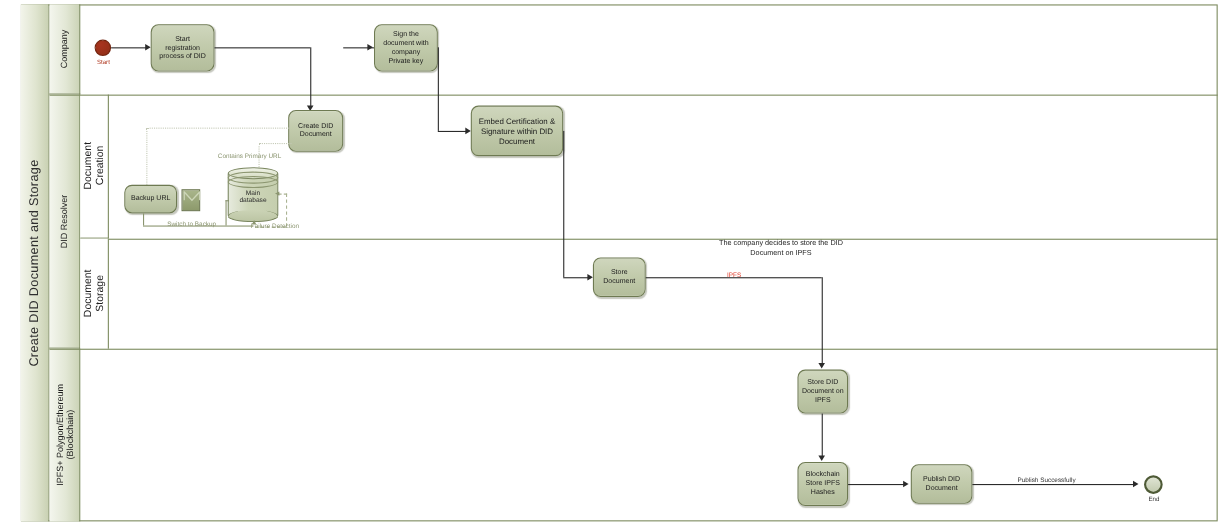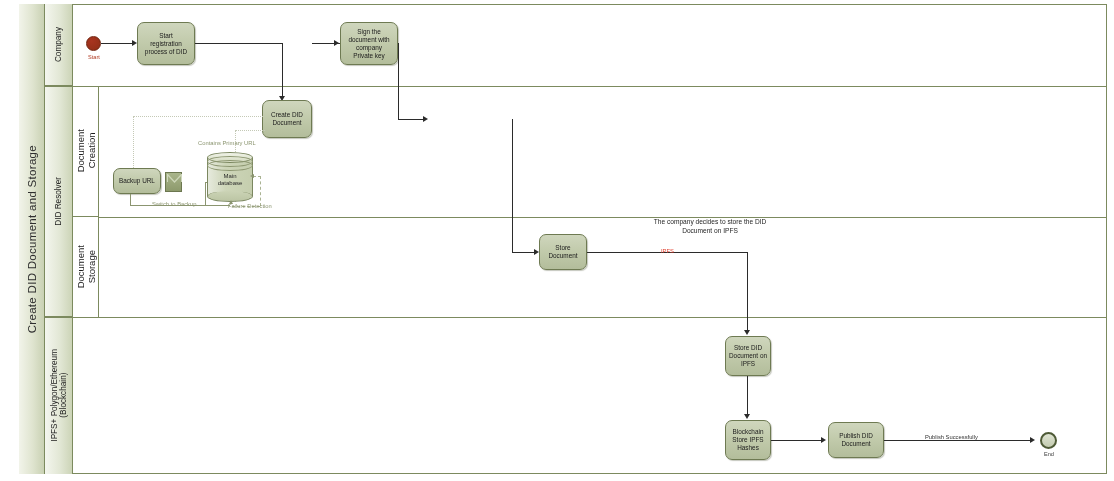--- a/index.html
+++ b/index.html
@@ -313,20 +313,23 @@
   <div class="edge h" style="left:312px; top:43px; width:28px;"></div>
   <div class="arrow right" style="left:334px; top:40px;"></div>
 
   <div class="edge v" style="left:398px; top:43px; height:76px;"></div>
   <div class="edge h" style="left:398px; top:119px; width:28px;"></div>
   <div class="arrow right" style="left:423px; top:116px;"></div>
 
   <div class="task" style="left:262px; top:100px; width:50px; height:38px;">Create DID
 Document</div>
 
+  <div class="task lg" style="left:428px; top:96px; width:84px; height:46px;">Embed Certification &amp;
+Signature within DID
+Document</div>
 
   <div class="dot h" style="left:133px; top:116px; width:130px;"></div>
   <div class="dot v" style="left:133px; top:116px; height:60px;"></div>
   <div class="dot v" style="left:235px; top:130px; height:26px;"></div>
   <div class="dot h" style="left:235px; top:130px; width:30px;"></div>
   <div class="dot v" style="left:235px; top:170px; height:32px;"></div>
 
   <div class="elabel" style="left:198px; top:140px;">Contains Primary URL</div>
 
   <div class="task" style="left:113px; top:168px; width:48px; height:26px;">Backup URL</div>

